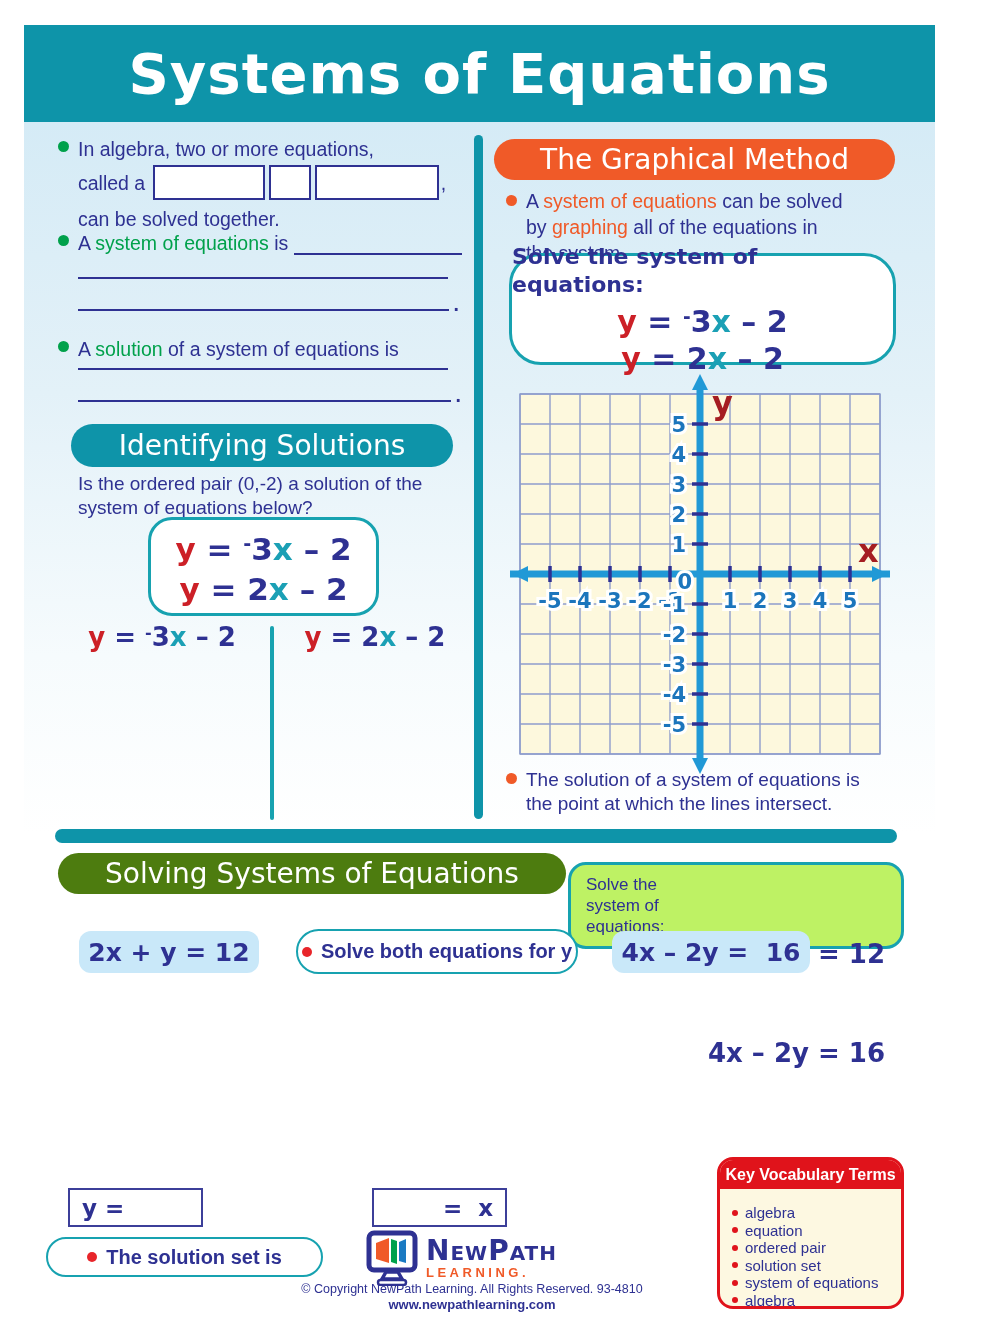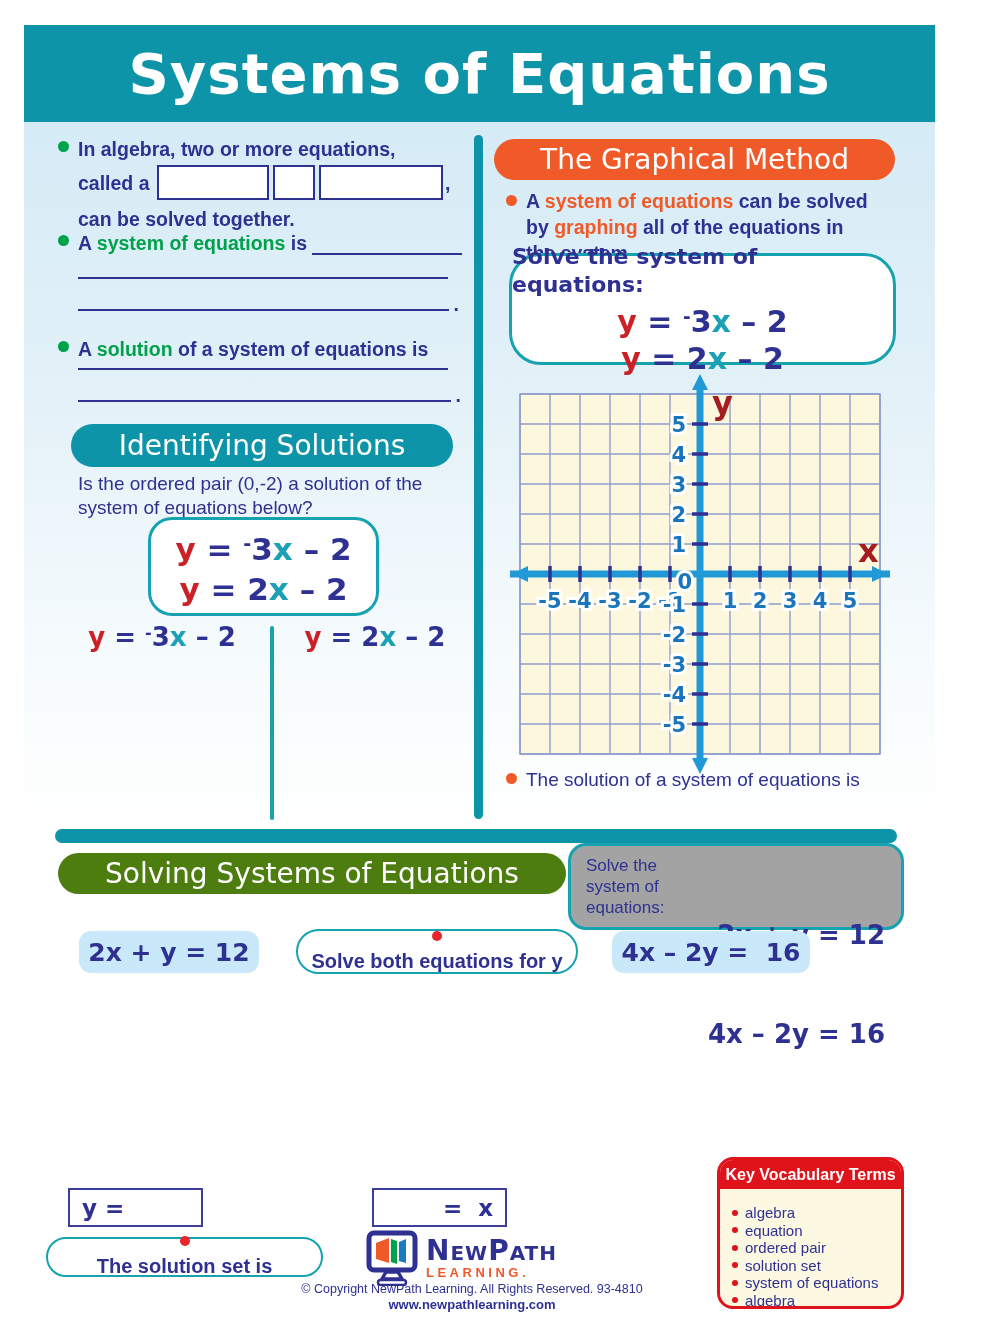--- a/index.html
+++ b/index.html
@@ -22,21 +22,21 @@
   .tk-orange{color:#f05a28;}
   .tk-red{color:#cc2027;}
   .tk-teal{color:#1ba0b5;}
   .tk-neg{color:#2e3192;font-size:0.62em;vertical-align:0.5em;font-weight:bold;}
 
   .bpara{position:absolute;display:flex;}
   .dot{flex:0 0 auto;width:11px;height:11px;border-radius:50%;margin:7px 9px 0 0;}
   .dot-green{background:#00a14b;}
   .dot-orange{background:#f05a28;}
   .dot-red{background:#e8252a;width:10px;height:10px;}
-  .btext{font-size:19.5px;font-weight:bold;color:#2e3192;line-height:31px;flex:1;}
+  .btext{font-size:19.5px;font-weight:normal;color:#2e3192;line-height:31px;flex:1;}
   .qfont{font-weight:normal;font-size:19px;line-height:24px;}
 
   .fillbox{display:inline-block;height:31px;background:#ffffff;border:2px solid #2e3192;
            vertical-align:middle;margin:0 2px 4px 2px;}
   .rule{display:block;height:0;border-bottom:2.5px solid #2e3192;}
   .lineflex{display:flex;align-items:flex-end;height:18px;}
   .lineflex .rule{flex:1;}
   .period{font-size:19.5px;font-weight:bold;color:#2e3192;margin-left:5px;line-height:14px;}
 
   
@@ -66,32 +66,32 @@
   .gridline{stroke:#8e9dcc;stroke-width:1.4;}
   .axis{stroke:#2199d6;stroke-width:7;}
   .axis-arrow{fill:#2199d6;}
   .tick{stroke:#2e3192;stroke-width:3.5;}
   .glabel{font-family:"DejaVu Sans",sans-serif;font-weight:bold;font-size:21px;fill:#1b75bc;
           stroke:#ffffff;stroke-width:6;paint-order:stroke;}
   .origin-label{fill:#1b75bc;}
   .gaxis-letter{font-family:"DejaVu Sans",sans-serif;font-weight:bold;font-size:32px;fill:#a51d21;}
 
   
-  .creambox{background:#a3a3a3;border:3px solid #17a2b0;border-radius:18px;display:flex;}
+  .creambox{background:#bef264;border:3px solid #17a2b0;border-radius:18px;display:flex;margin-top:19px;}
   .cream-label{font-size:17px;font-weight:normal;color:#2e3192;line-height:21px;
                padding:9px 0 0 15px;width:100px;}
   .cream-eqs{flex:1;text-align:right;padding:7px 16px 0 0;font-family:"DejaVu Sans",sans-serif;
              font-weight:bold;font-size:26px;color:#2e3192;line-height:33px;white-space:pre;}
 
   .chip{height:42px;background:#c9e8f9;border-radius:12px;display:flex;align-items:center;
         justify-content:center;font-family:"DejaVu Sans",sans-serif;font-weight:bold;
         font-size:25px;color:#2e3192;white-space:pre;}
   .steppill{height:41px;background:#ffffff;border:2.5px solid #17a2b0;border-radius:24px;
             display:flex;align-items:center;justify-content:center;gap:9px;
-            font-weight:bold;font-size:20px;color:#2e3192;flex-direction:column;}
+            font-weight:bold;font-size:20px;color:#2e3192;}
   .steppill .dot-red{margin:0;}
 
   .ansbox{height:35px;background:#ffffff;border:2.5px solid #3c3f99;display:flex;
           align-items:center;padding:0 12px;font-family:"DejaVu Sans",sans-serif;
           font-weight:bold;font-size:23px;color:#2e3192;white-space:pre;}
   .ansbox.right{justify-content:flex-end;}
 
   
   .vocab{background:#fdf8e1;border:3px solid #e0131b;border-radius:16px;overflow:hidden;}
   .vocab-header{background:#e0131b;color:#ffffff;font-weight:bold;font-size:16px;
@@ -264,21 +264,21 @@
         <text x="176" y="90" text-anchor="end" class="glabel">4</text>
         <text x="176" y="60" text-anchor="end" class="glabel">5</text>
       </g>
     <text x="182" y="217" text-anchor="end" class="glabel origin-label">0</text>
     <text x="202" y="42" class="gaxis-letter">y</text>
     <text x="348" y="190" class="gaxis-letter">x</text>
   </svg>
 
   <div class="bpara" style="left:506px;top:768px;width:400px">
     <span class="dot dot-orange" style="margin-top:5px"></span>
-    <div class="btext qfont" style="color:#2e3192"><span class="tk-navy">The solution of a system of equations is</span><br></div>
+    <div class="btext qfont" style="color:#2e3192"><span class="tk-navy">The solution of a system of equations is</span><br><span class="tk-navy">the point at which the lines intersect.</span></div>
   </div>
 
   <div class="hbar abs" style="left:55px;top:829px;width:842px"></div>
 
   <div class="pill pill-blue" style="left:58px;top:853px;width:508px;height:41px">
     <span>Solving Systems of Equations</span>
   </div>
 
   <div class="creambox abs" style="left:568px;top:843px;width:330px;height:81px">
     <div class="cream-label">

